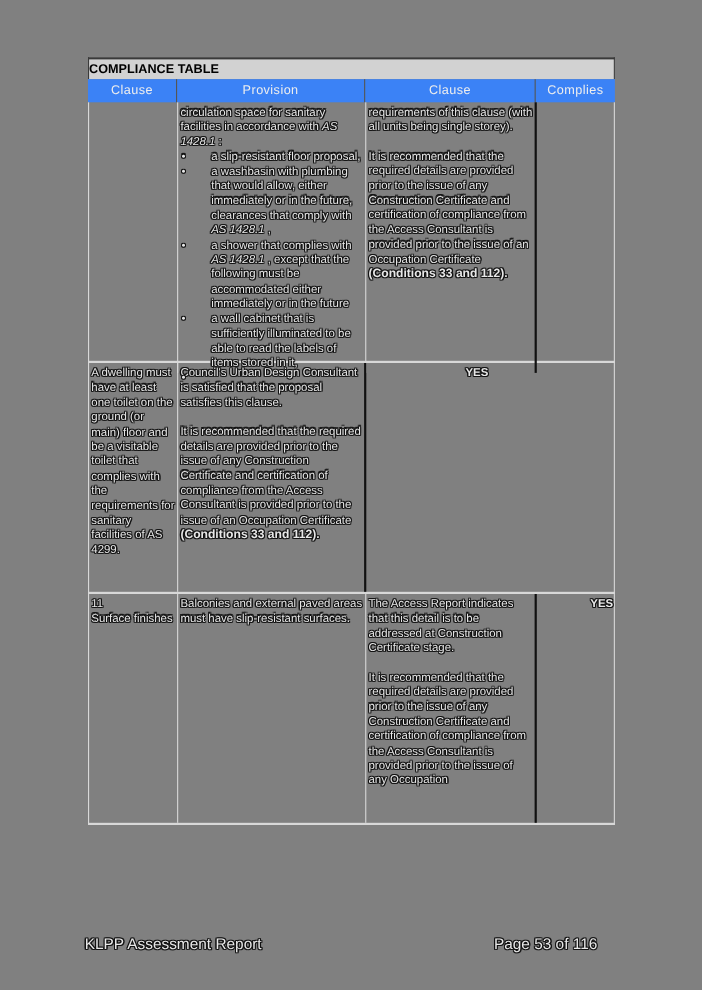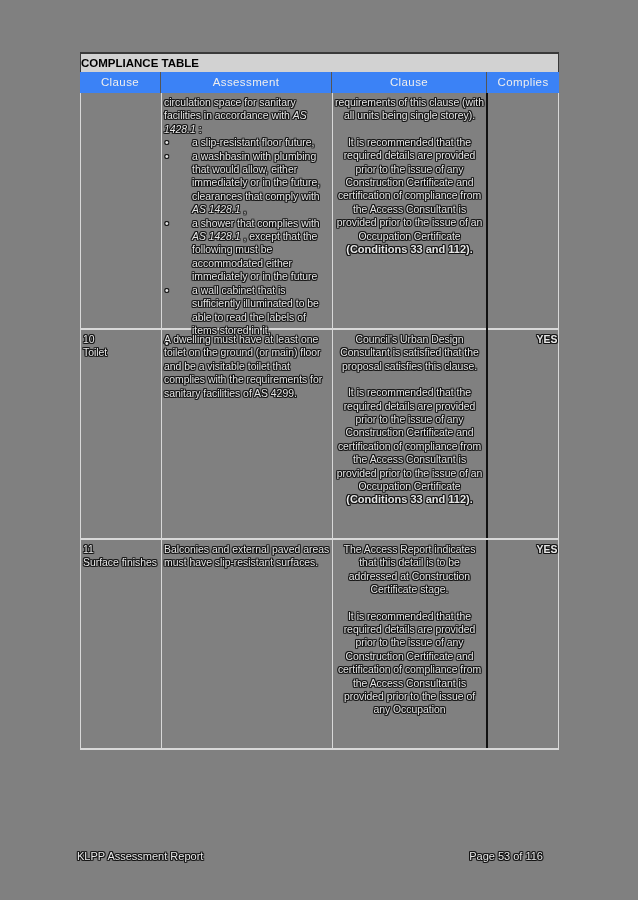--- a/index.html
+++ b/index.html
@@ -74,69 +74,65 @@
     list-style: none;
     margin: 0; padding: 0;
   }
   ul.bullets li {
     position: relative;
     padding-left: 28px;
   }
   ul.bullets li .bullet {
     position: absolute; left: 1px; top: 0;
   }
-  p.para { margin: 0 0 13px 0; text-align: center; }
+  p.para { margin: 0 0 13px 0; }
   p.para:last-child { margin-bottom: 0; }
   .bold { font-weight: bold; font-size: 11px; }
   .italic { font-style: italic; }
   .footer {
     position: absolute;
     top: 850px;
     left: 77px; right: 95px;
-    font-size: 11px;
+    font-size: 14px;
     display: flex;
     justify-content: space-between;
   }
 </style>
 </head>
 <body>
 
 <div class="table-wrap">
   <div class="title-row">COMPLIANCE TABLE</div>
   <div class="header-row">
     <div>Clause</div>
-    <div>Assessment</div>
+    <div>Provision</div>
     <div>Clause</div>
     <div>Complies</div>
   </div>
 
   <div class="row row1">
     <div class="halo"></div>
     <div class="halo">
       <span>circulation space for sanitary facilities in accordance with </span><span class="italic">AS 1428.1</span><span> :</span>
       <ul class="bullets">
-        <li><span class="bullet">•</span><span>a slip-resistant floor future,</span></li>
+        <li><span class="bullet">•</span><span>a slip-resistant floor proposal,</span></li>
         <li><span class="bullet">•</span><span>a washbasin with plumbing that would allow, either immediately or in the future, clearances that comply with </span><span class="italic">AS 1428.1</span><span> ,</span></li>
         <li><span class="bullet">•</span><span>a shower that complies with </span><span class="italic">AS 1428.1</span><span> , except that the following must be accommodated either immediately or in the future</span></li>
         <li><span class="bullet">•</span><span>a wall cabinet that is sufficiently illuminated to be able to read the labels of items stored in it,</span></li>
         <li><span class="bullet">•</span></li>
       </ul>
     </div>
     <div class="halo comment">
       <p class="para">requirements of this clause (with all units being single storey).</p>
       <p class="para"><span>It is recommended that the required details are provided prior to the issue of any Construction Certificate and certification of compliance from the Access Consultant is provided prior to the issue of an Occupation Certificate</span> <span class="bold">(Conditions 33 and 112).</span></p>
     </div>
     <div class="halo complies"></div>
   </div>
 
   <div class="row row2">
-    <div class="halo">
-      <div>10</div>
-      <div>Toilet</div>
-    </div>
     <div class="halo">A dwelling must have at least one toilet on the ground (or main) floor and be a visitable toilet that complies with the requirements for sanitary facilities of AS 4299.</div>
     <div class="halo comment">
       <p class="para">Council's Urban Design Consultant is satisfied that the proposal satisfies this clause.</p>
       <p class="para"><span>It is recommended that the required details are provided prior to the issue of any Construction Certificate and certification of compliance from the Access Consultant is provided prior to the issue of an Occupation Certificate</span> <span class="bold">(Conditions 33 and 112).</span></p>
     </div>
     <div class="halo complies">YES</div>
   </div>
 
   <div class="row row3">
     <div class="halo">

